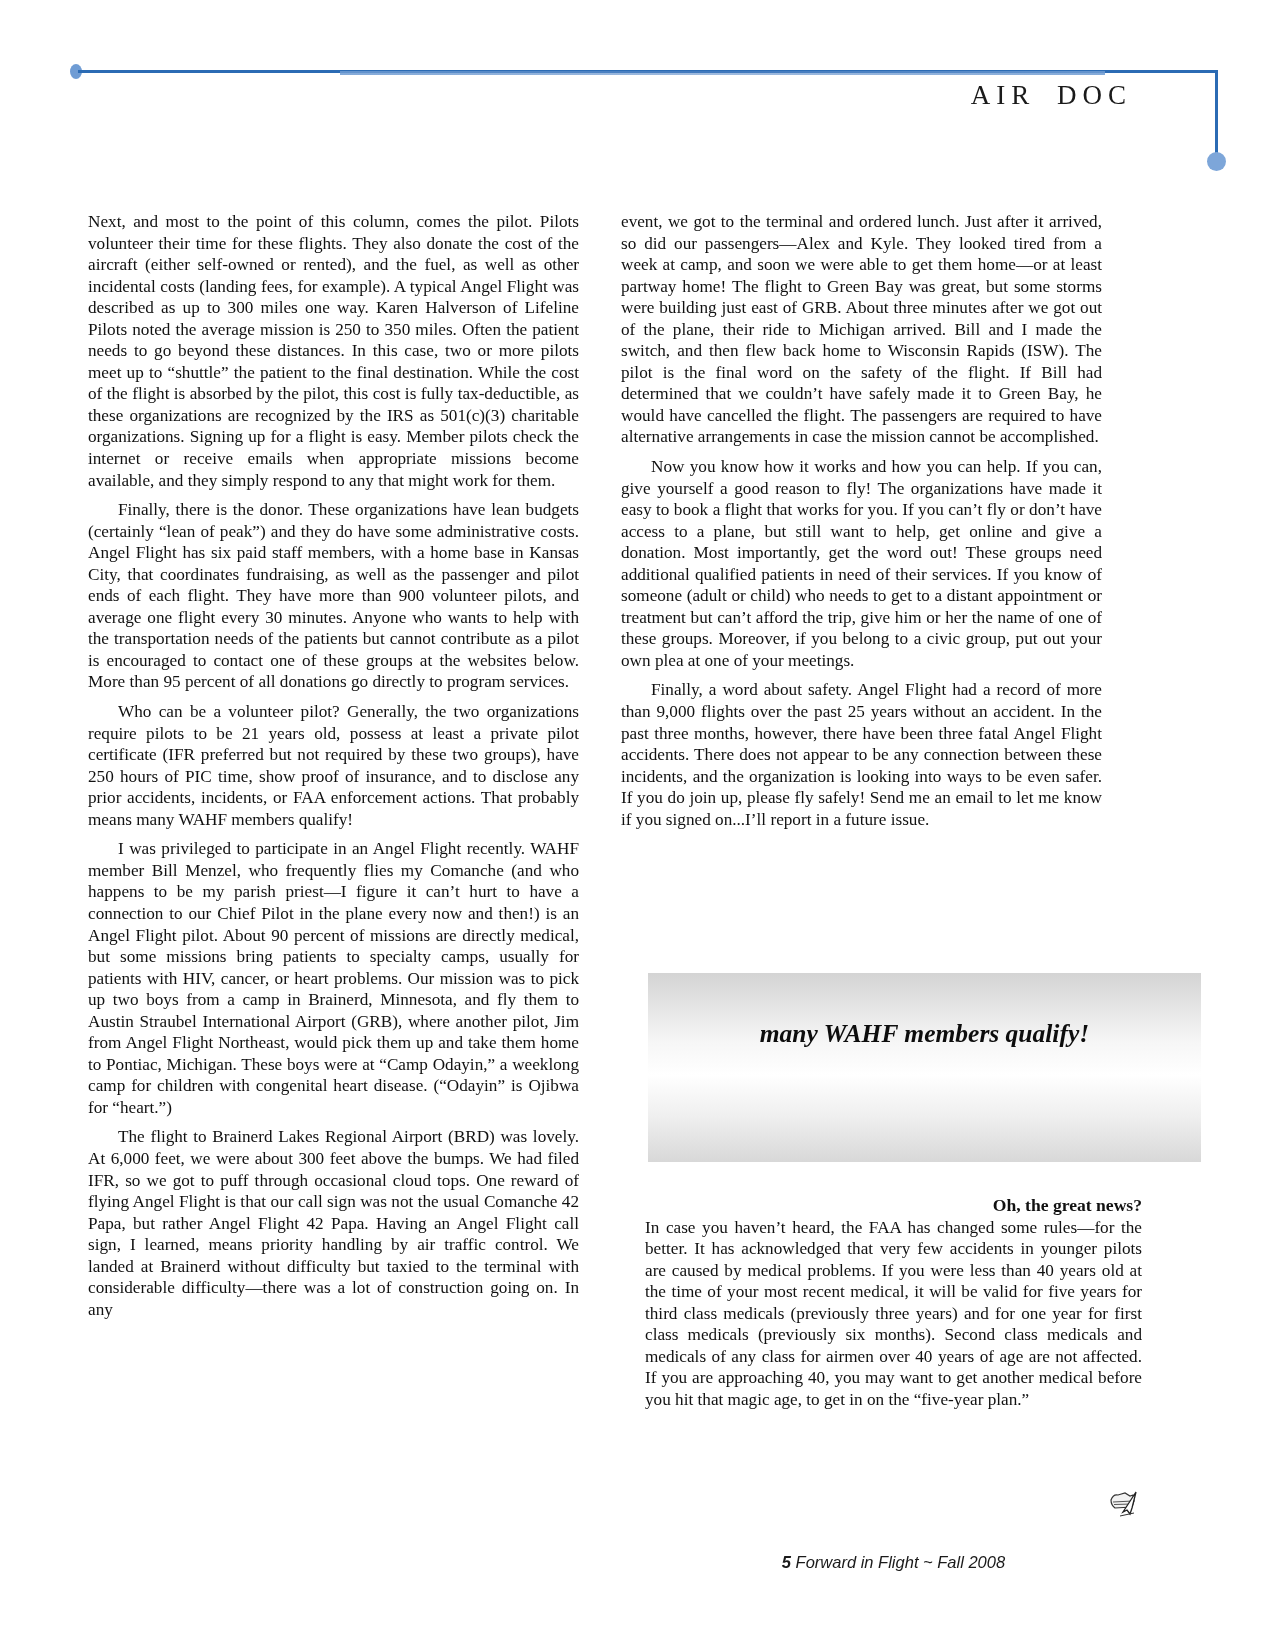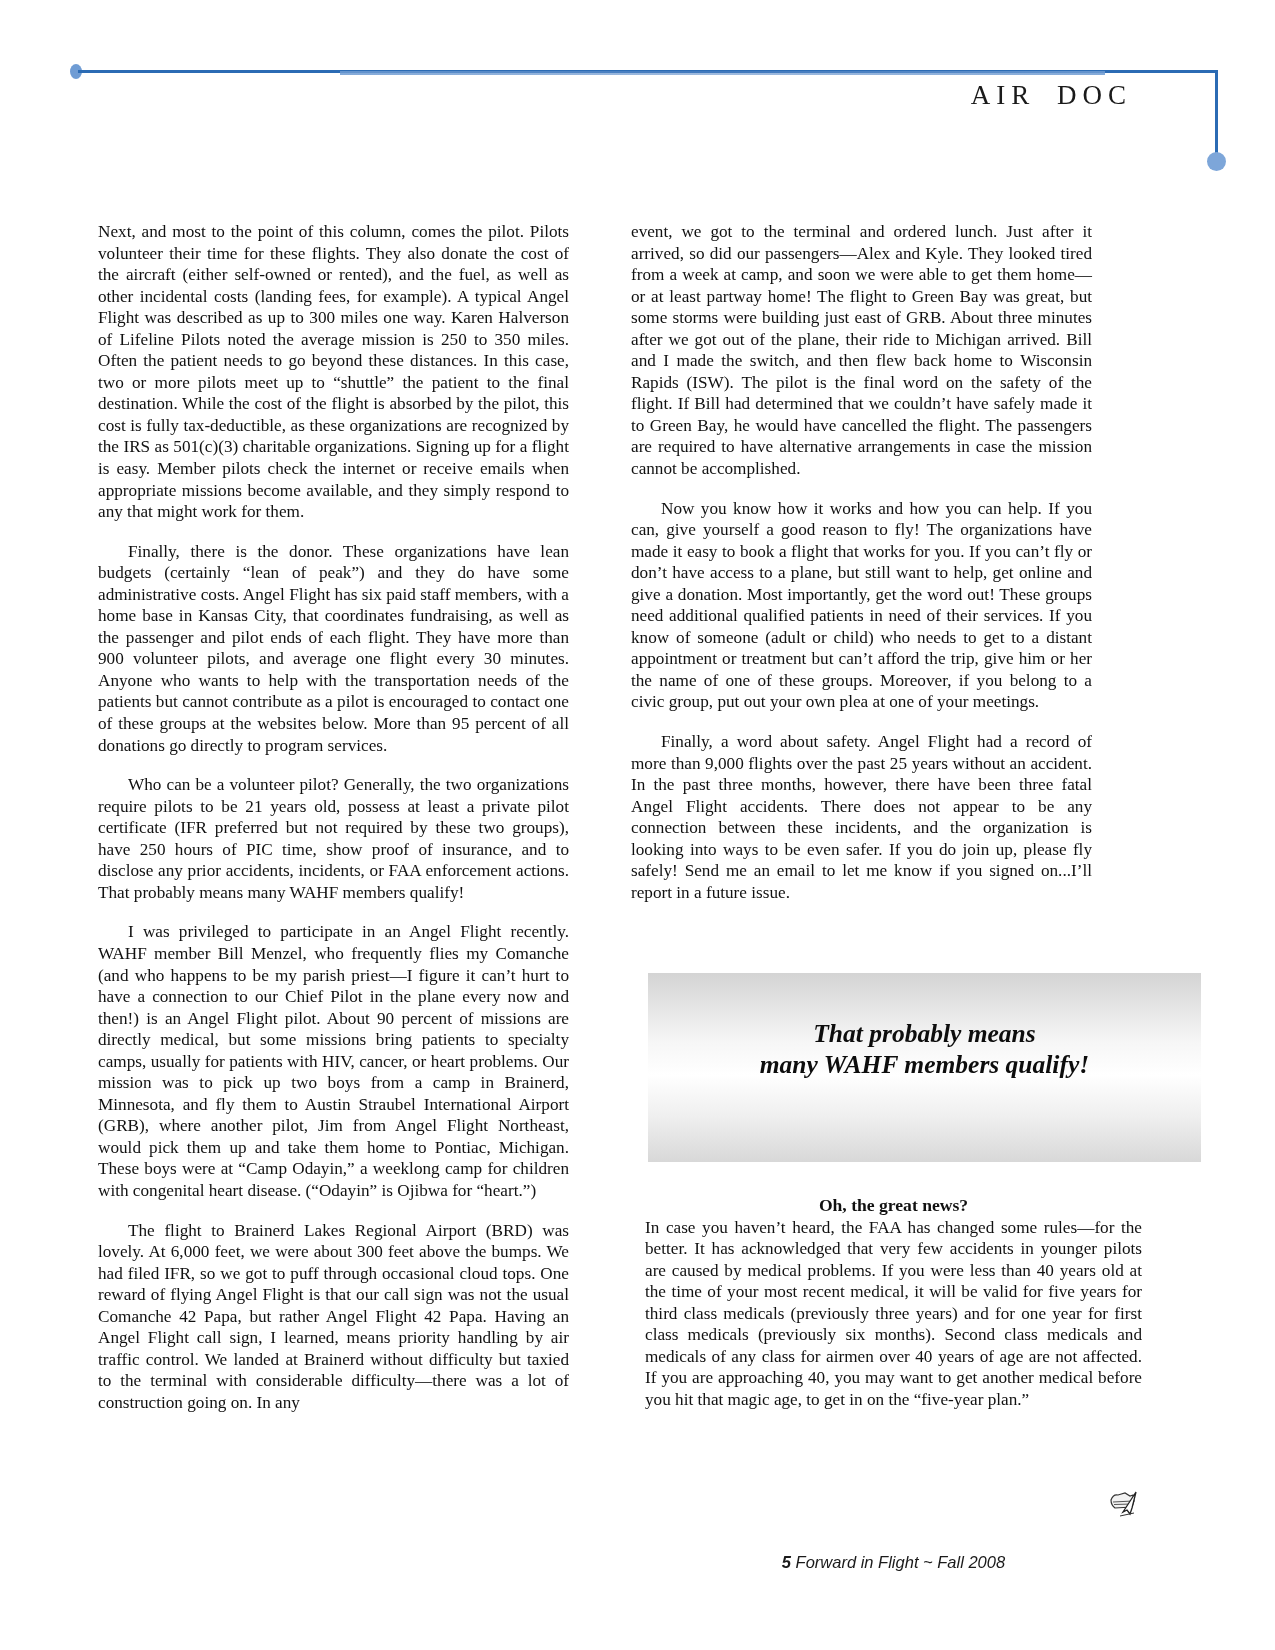--- a/index.html
+++ b/index.html
@@ -60,21 +60,21 @@
   
   .col {
     position: absolute;
     top: 203px;
     font-size: 17.2px;
     line-height: 21.55px;
     text-align: justify;
   }
   .col-left  { left: 80px;  width: 507px; }
   .col-right { left: 613px; width: 497px; }
-  .col p { margin: 18px; }
+  .col p { margin: 8px; }
   .indent { text-indent: 30px; }
   .url-italic { font-style: italic; }
 
   
   .pull-quote-box {
     position: absolute;
     left: 648px; top: 973px;
     width: 553px; height: 189px;
     background: linear-gradient(180deg, #d4d4d4 0%, #f6f6f6 36%, #ffffff 54%, #efefef 76%, #d8d8d8 100%);
   }
@@ -94,21 +94,21 @@
     left: 645px; top: 1195px;
     width: 497px;
     font-size: 17.2px;
     line-height: 21.55px;
     text-align: justify;
   }
   .news-heading {
     margin: 0;
     font-weight: bold;
     font-size: 17.6px;
-    text-align: center;
+    text-align: right;
   }
   .news-section p { margin: 0; }
 
   
   .dingbat {
     position: absolute;
     left: 1103px; top: 1486px;
     width: 42px; height: 38px;
   }
 
@@ -147,21 +147,20 @@
   </div>
 
   <div class="col col-right">
     <p>event, we got to the terminal and ordered lunch. Just after it arrived, so did our passengers—Alex and Kyle. They looked tired from a week at camp, and soon we were able to get them home—or at least partway home! The flight to Green Bay was great, but some storms were building just east of GRB. About three minutes after we got out of the plane, their ride to Michigan arrived. Bill and I made the switch, and then flew back home to Wisconsin Rapids (ISW). The pilot is the final word on the safety of the flight. If Bill had determined that we couldn’t have safely made it to Green Bay, he would have cancelled the flight. The passengers are required to have alternative arrangements in case the mission cannot be accomplished.</p>
     <p class="indent">Now you know how it works and how you can help. If you can, give yourself a good reason to fly! The organizations have made it easy to book a flight that works for you. If you can’t fly or don’t have access to a plane, but still want to help, get online and give a donation. Most importantly, get the word out! These groups need additional qualified patients in need of their services. If you know of someone (adult or child) who needs to get to a distant appointment or treatment but can’t afford the trip, give him or her the name of one of these groups. Moreover, if you belong to a civic group, put out your own plea at one of your meetings.</p>
     <p class="indent">Finally, a word about safety. Angel Flight had a record of more than 9,000 flights over the past 25 years without an accident. In the past three months, however, there have been three fatal Angel Flight accidents. There does not appear to be any connection between these incidents, and the organization is looking into ways to be even safer. If you do join up, please fly safely! Send me an email to let me know if you signed on...I’ll report in a future issue.</p>
   </div>
 
   <div class="pull-quote-box">
     <div class="pull-quote-text">
-      <div>That probably means</div>
       <div>many WAHF members qualify!</div>
     </div>
   </div>
 
   <div class="news-section">
     <p class="news-heading">Oh, the great news?</p>
     <p>In case you haven’t heard, the FAA has changed some rules—for the better. It has acknowledged that very few accidents in younger pilots are caused by medical problems. If you were less than 40 years old at the time of your most recent medical, it will be valid for five years for third class medicals (previously three years) and for one year for first class medicals (previously six months). Second class medicals and medicals of any class for airmen over 40 years of age are not affected. If you are approaching 40, you may want to get another medical before you hit that magic age, to get in on the “five-year plan.”</p>
   </div>
 
   <div class="dingbat">

